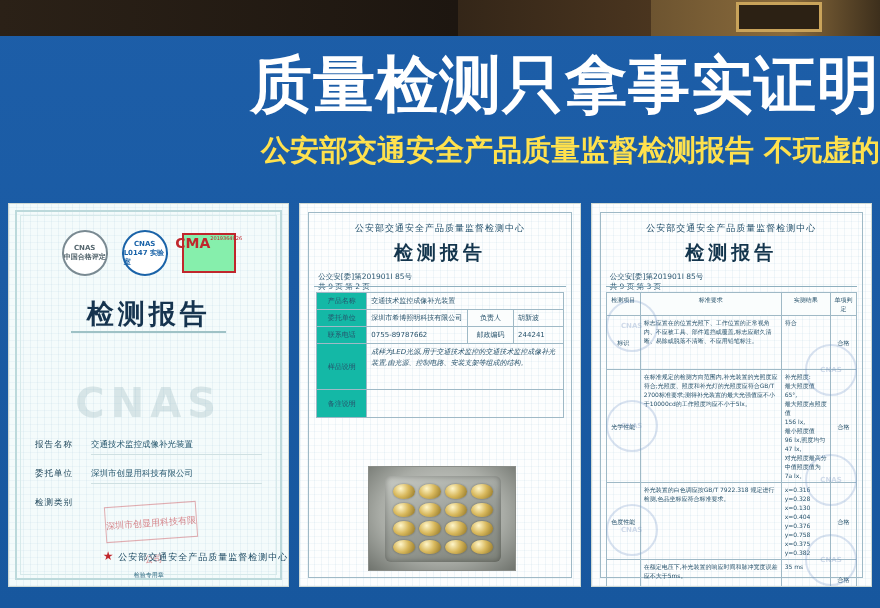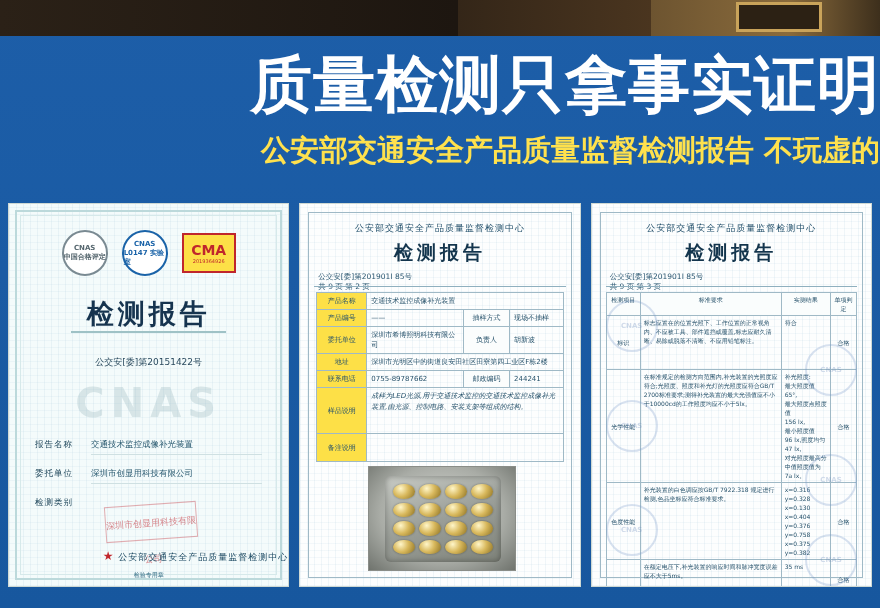--- a/index.html
+++ b/index.html
@@ -119,24 +119,24 @@
     display: flex; flex-direction: column;
     align-items: center; justify-content: center;
     color: #1a63a8; font-size: 7px; line-height: 9px; font-weight: bold;
     background: #fff;
   }
   .seal-circle.gray { border-color: #7a8a92; color:#55666e; }
   .seal-box {
     width: 54px; height: 40px;
     border: 2px solid #c0262c;
     color: #c0262c;
-    display: flex; flex-direction: column;
-    align-items: center; justify-content: center;
+    display: flex; flex-direction: row;
+    align-items: flex-start; justify-content: center;
     font-size: 14px; font-weight: bold;
-    background: #fde047;
+    background: #86efac;
     margin-top: 3px;
   }
   .seal-box small { font-size: 5px; font-weight: normal; letter-spacing: 0; }
   .c1 .title {
     position: absolute; top: 92px; left: 0; right: 0;
     text-align: center;
     font-size: 27px;
     font-weight: bold;
     color: #16344f;
     letter-spacing: 4px;
@@ -233,21 +233,21 @@
     font-size: 7px;
     color: #27526b;
     width: calc(100% - 32px);
   }
   .c2 table td {
     border: 1px solid #9fb9c6;
     padding: 3px 4px;
     height: 17px;
     vertical-align: middle;
   }
-  .c2 td.lab { width: 50px; text-align: center; background: #fde047; }
+  .c2 td.lab { width: 50px; text-align: center; background: #14b8a6; }
   .c2 td.labs { width: 46px; text-align: center; background: #fbfdfd; }
   .c2 .note-cell { height: 46px; vertical-align: top; line-height: 11px; font-style: italic; }
   .c2 .photo {
     position: absolute;
     left: 68px; top: 262px;
     width: 148px; height: 105px;
     background: radial-gradient(ellipse at 50% 45%, #d9dbd6 0%, #a9aca6 60%, #6f736d 100%);
     border: 1px solid #8a8d88;
   }
   .c2 .photo .panel {
@@ -323,21 +323,20 @@
         <span>L0147 实验室</span>
       </div>
       <div class="seal-box">
         <span>CMA</span>
         <small>2019364926</small>
       </div>
     </div>
 
     <div class="title">检测报告</div>
     <div class="title-underline"></div>
-    <div class="certno">公交安[委]第20151422号</div>
     <div class="ghost">CNAS</div>
 
     <div class="fields">
       <div class="row">
         <div class="lab">报告名称</div>
         <div class="val">交通技术监控成像补光装置</div>
       </div>
       <div class="row">
         <div class="lab">委托单位</div>
         <div class="val">深圳市创显用科技有限公司</div>
@@ -367,34 +366,24 @@
     </div>
     <div class="rule"></div>
 
     <table>
       <tbody>
           <tr>
         <td class="lab">产品名称</td>
         <td colspan="3">交通技术监控成像补光装置</td>
       </tr>
       <tr>
-        <td class="lab">产品编号</td>
-        <td>——</td>
-        <td class="labs">抽样方式</td>
-        <td>现场不抽样</td>
-      </tr>
-      <tr>
         <td class="lab">委托单位</td>
         <td>深圳市希博照明科技有限公司</td>
         <td class="labs">负责人</td>
         <td>胡新波</td>
-      </tr>
-      <tr>
-        <td class="lab">地址</td>
-        <td colspan="3">深圳市光明区中的街道良安田社区田寮第四工业区F栋2楼</td>
       </tr>
       <tr>
         <td class="lab">联系电话</td>
         <td>0755-89787662</td>
         <td class="labs">邮政编码</td>
         <td>244241</td>
       </tr>
       <tr>
         <td class="lab">样品说明</td>
         <td colspan="3" class="note-cell">成样为LED光源,用于交通技术监控的交通技术监控成像补光装置,由光源、控制电路、安装支架等组成的结构。</td>

